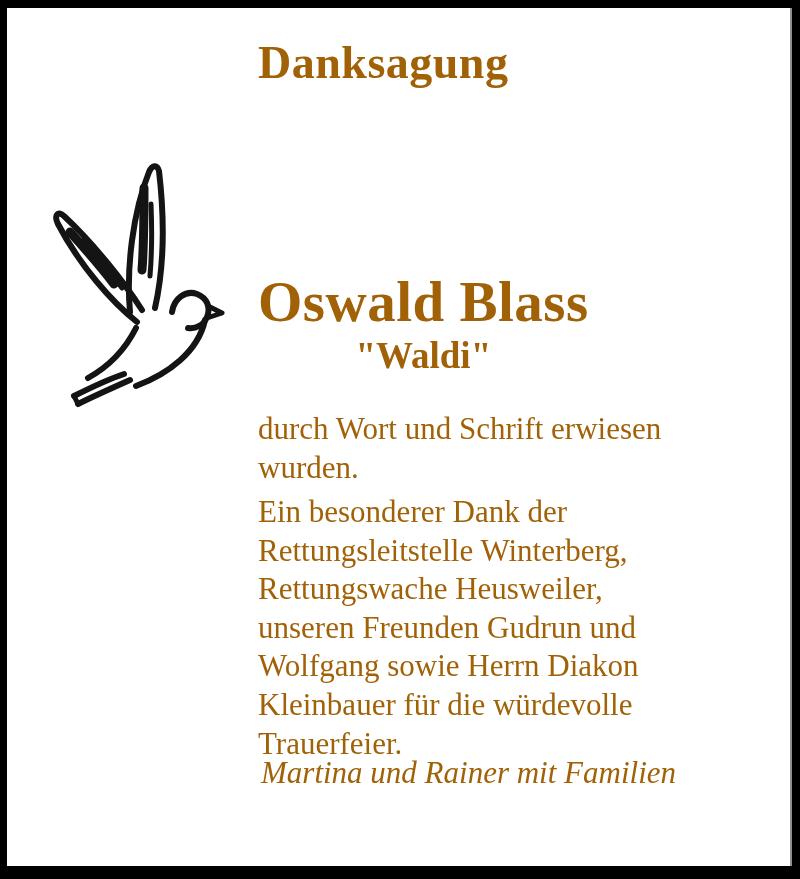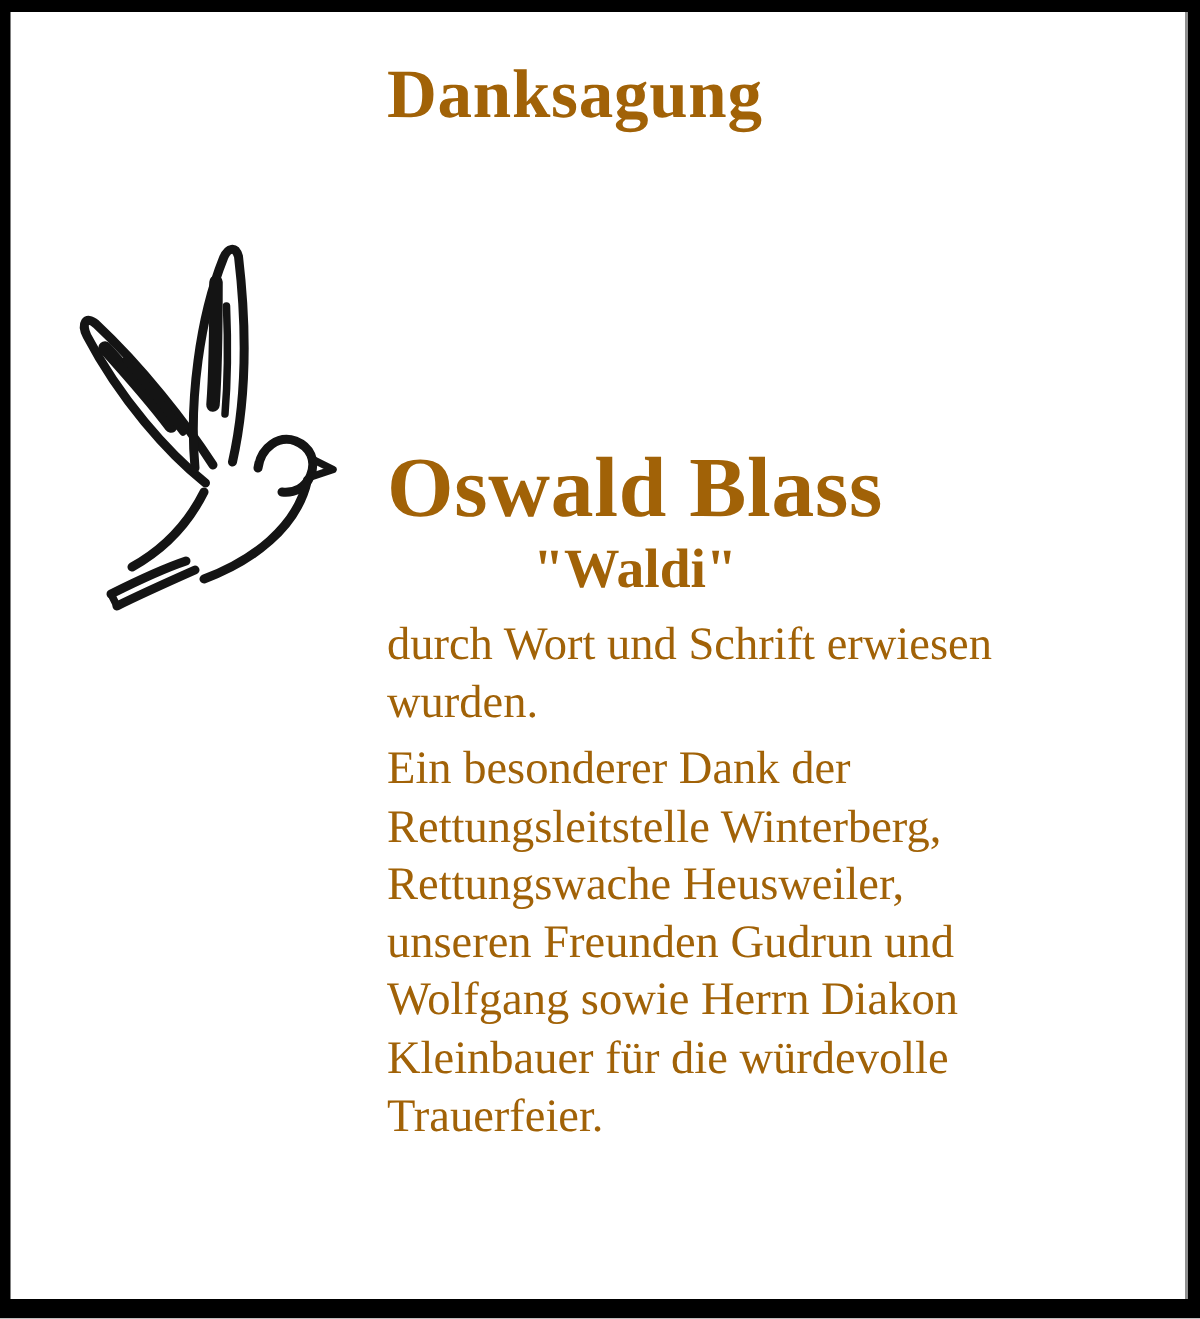--- a/index.html
+++ b/index.html
@@ -60,21 +60,20 @@
     top: 263px;
     display: inline-block;
     text-align: center;
   }
   .deceased-name {
     font-size: 57px;
     font-weight: 700;
     line-height: 1.1;
     letter-spacing: 0.5px;
     white-space: nowrap;
-    margin-top: 24px;
   }
   .nickname {
     margin-top: 2px;
     font-size: 37px;
     font-weight: 700;
     line-height: 1.1;
   }
   .signature {
     position: absolute;
     left: 254px;
@@ -133,15 +132,16 @@
 wurden.</div>
 
   <div class="bodytext thanks">Ein besonderer Dank der
 Rettungsleitstelle Winterberg,
 Rettungswache Heusweiler,
 unseren Freunden Gudrun und
 Wolfgang sowie Herrn Diakon
 Kleinbauer für die würdevolle
 Trauerfeier.</div>
 
+  <div class="signature">Martina und Rainer mit Familien</div>
 
 
 </div>
 
 </body></html>

